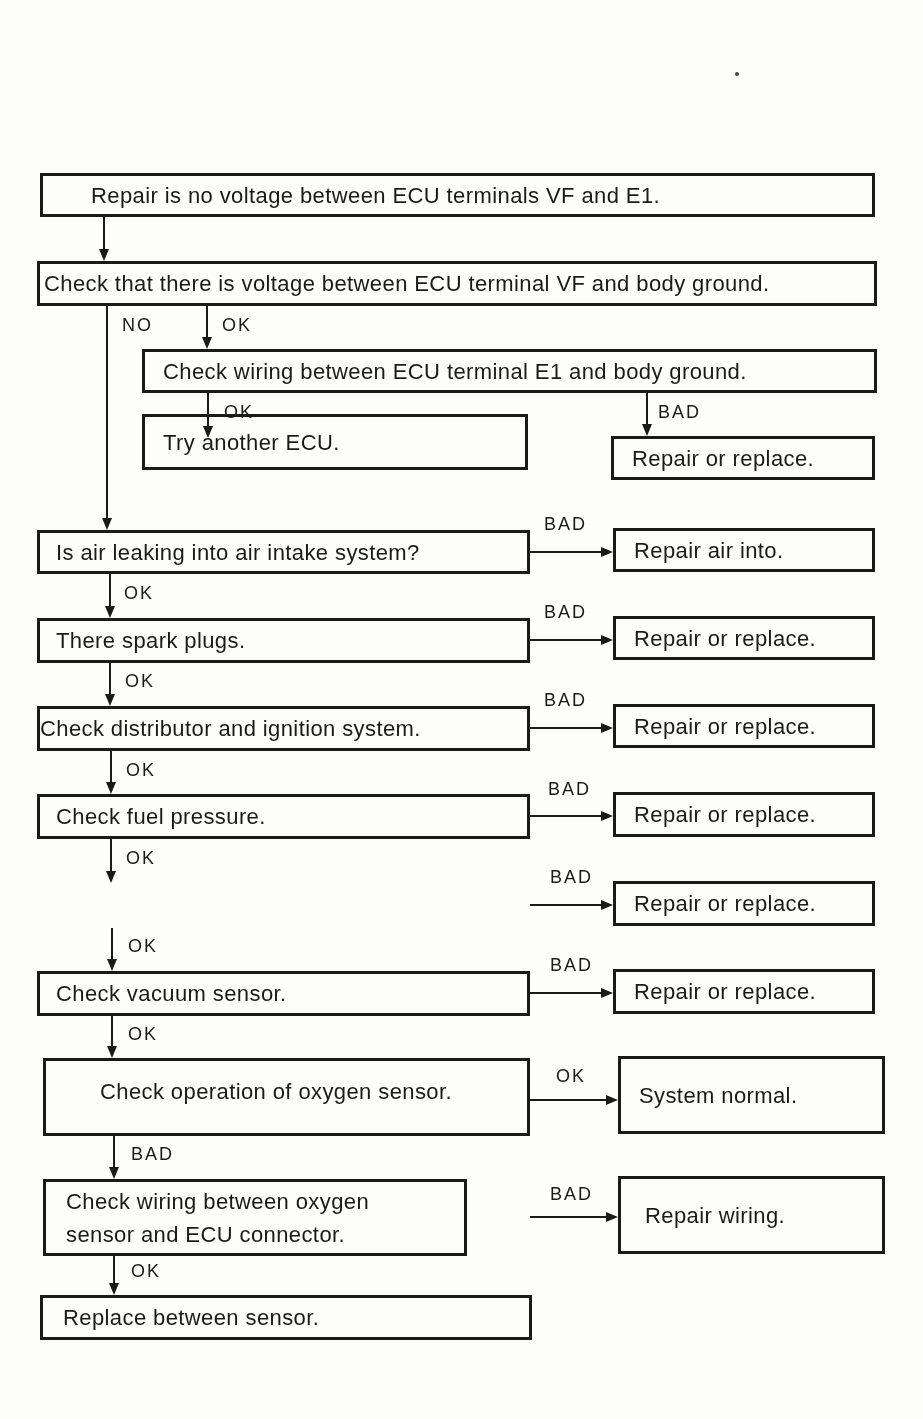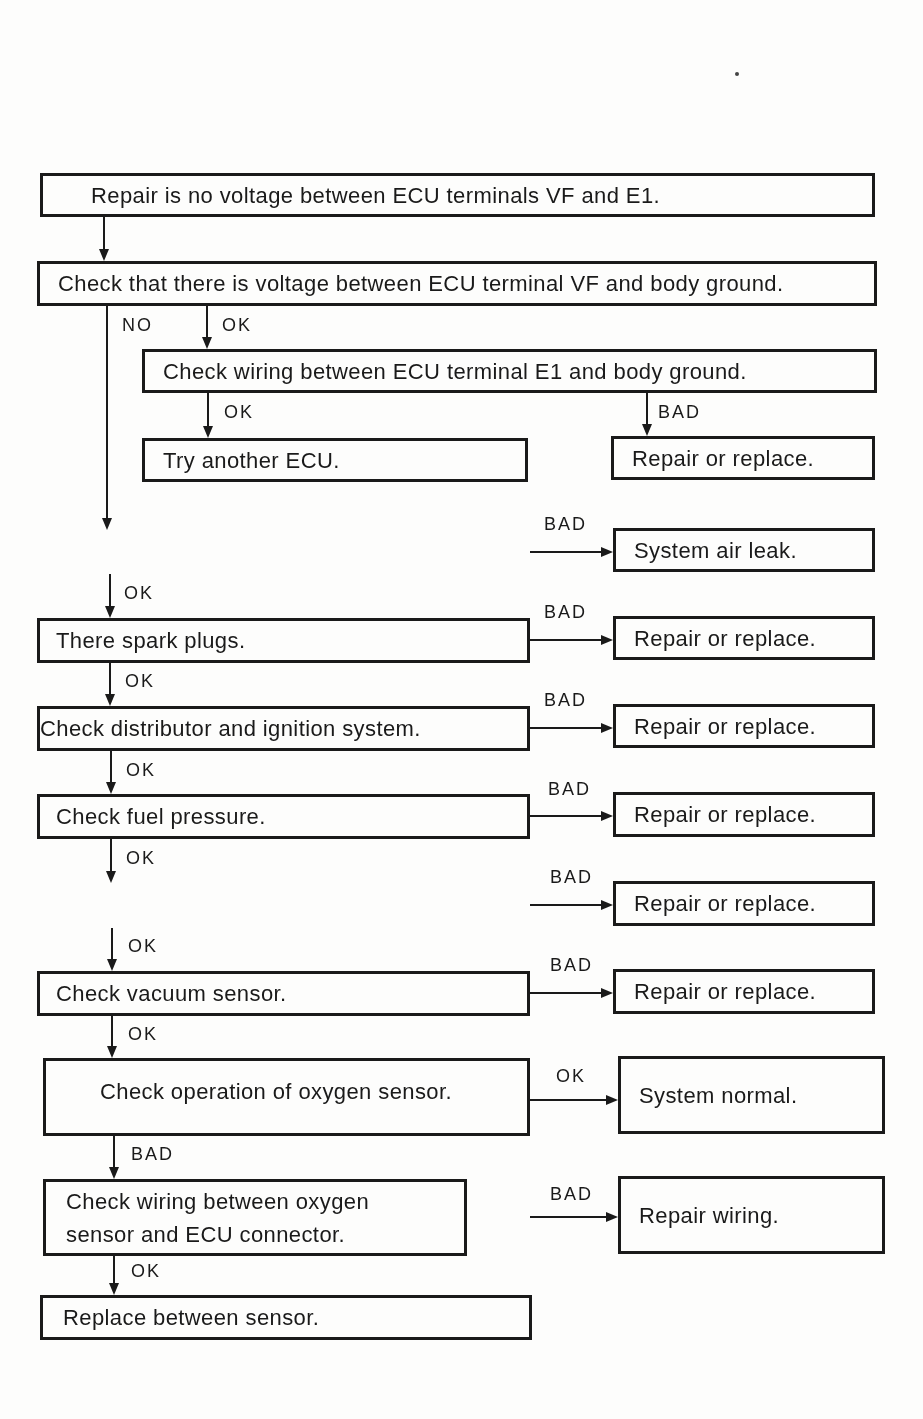--- a/index.html
+++ b/index.html
@@ -27,30 +27,31 @@
 </style>
 </head>
 <body>
 
 <div class="canvas">
 
   <div class="speck" style="left:735px;top:72px"></div>
 
   <div class="node" style="left:40px;top:173px;width:835px;height:44px;padding-left:48px">Repair is no voltage between ECU terminals VF and E1.</div>
 
-  <div class="node" style="left:37px;top:261px;width:840px;height:45px;padding-left:18px">Check that there is voltage between ECU terminal VF and body ground.</div>
+  <div class="node" style="left:37px;top:261px;width:840px;height:45px;padding-left:4px">Check that there is voltage between ECU terminal VF and body ground.</div>
 
   <div class="node" style="left:142px;top:349px;width:735px;height:44px;padding-left:18px">Check wiring between ECU terminal E1 and body ground.</div>
 
-  <div class="node" style="left:142px;top:438px;width:386px;height:44px;padding-left:18px">Try another ECU.</div>
+  <div class="node" style="left:142px;top:414px;width:386px;height:56px;padding-left:18px">Try another ECU.</div>
 
   <div class="node" style="left:611px;top:436px;width:264px;height:44px;padding-left:18px">Repair or replace.</div>
 
+  <div class="node" style="left:37px;top:530px;width:493px;height:44px;padding-left:16px">Is air leaking into air intake system?</div>
 
-  <div class="node" style="left:613px;top:528px;width:262px;height:44px;padding-left:18px">System air leak.</div>
+  <div class="node" style="left:613px;top:528px;width:262px;height:44px;padding-left:18px">Repair air into.</div>
 
   <div class="node" style="left:37px;top:618px;width:493px;height:45px;padding-left:16px">There spark plugs.</div>
 
   <div class="node" style="left:613px;top:616px;width:262px;height:44px;padding-left:18px">Repair or replace.</div>
 
   <div class="node" style="left:37px;top:706px;width:493px;height:45px;">Check distributor and ignition system.</div>
 
   <div class="node" style="left:613px;top:704px;width:262px;height:44px;padding-left:18px">Repair or replace.</div>
 
   <div class="node" style="left:37px;top:794px;width:493px;height:45px;padding-left:16px">Check fuel pressure.</div>
@@ -63,21 +64,21 @@
   <div class="node" style="left:37px;top:971px;width:493px;height:45px;padding-left:16px">Check vacuum sensor.</div>
 
   <div class="node" style="left:613px;top:969px;width:262px;height:45px;padding-left:18px">Repair or replace.</div>
 
   <div class="node" style="left:43px;top:1058px;width:487px;height:78px;padding-left:54px;align-items:flex-start;padding-top:14px">Check operation of oxygen sensor.</div>
 
   <div class="node" style="left:618px;top:1056px;width:267px;height:78px;padding-left:18px">System normal.</div>
 
   <div class="node" style="left:43px;top:1179px;width:424px;height:77px;padding-left:20px;padding-right:56px">Check wiring between oxygen sensor and ECU connector.</div>
 
-  <div class="node" style="left:618px;top:1176px;width:267px;height:78px;padding-left:18px">Repair wiring.</div>
+  <div class="node" style="left:618px;top:1176px;width:267px;height:78px;padding-left:24px">Repair wiring.</div>
 
   <div class="node" style="left:40px;top:1295px;width:492px;height:45px;padding-left:20px">Replace between sensor.</div>
 
   <div class="vline" style="left:103px;top:217px;height:32px"></div>
   <div class="ah-down" style="left:99px;top:249px"></div>
 
   <div class="vline" style="left:106px;top:306px;height:212px"></div>
   <div class="ah-down" style="left:102px;top:518px"></div>
 
   <div class="vline" style="left:206px;top:306px;height:31px"></div>

